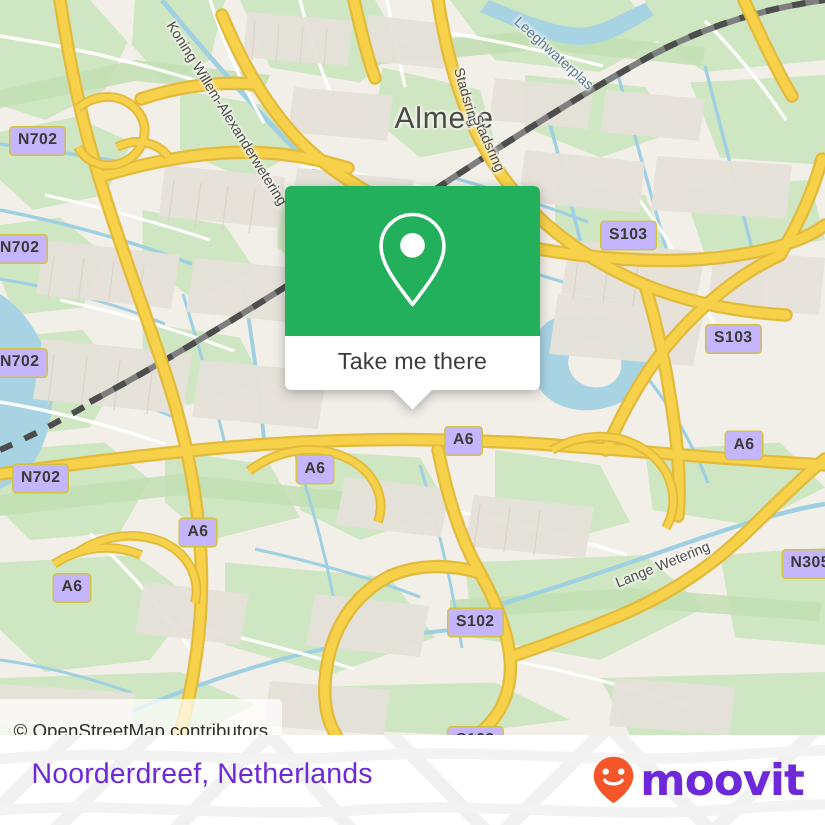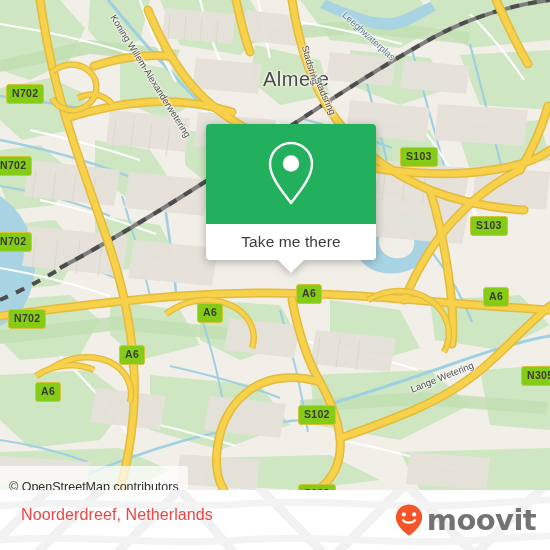--- a/index.html
+++ b/index.html
@@ -32,21 +32,21 @@
     position: absolute;
     left: 0; top: 0;
     width: 550px;
     height: 490px;
     display: block;
   }
 
   
   .shield {
     position: absolute;
-    background: #84cc16;
+    background: #c4b5fd;
     border: 1.5px solid #d4c33c;
     border-radius: 3px;
     color: #3a3a34;
     font-size: 10.5px;
     font-weight: bold;
     letter-spacing: .3px;
     line-height: 1;
     padding: 3px 5px 4px 5px;
     white-space: nowrap;
     font-family: "Liberation Sans", sans-serif;
@@ -88,21 +88,21 @@
     padding: 14px 9px 5px 9px;
     border-top-right-radius: 3px;
     border-bottom-right-radius: 3px;
     font-family: "Liberation Sans", sans-serif;
     white-space: nowrap;
   }
 
   
   #callout {
     position: absolute;
-    left: 206px;
+    left: 190px;
     top: 124px;
     width: 170px;
     filter: drop-shadow(0 2px 4px rgba(0,0,0,0.28));
   }
   #callout-green {
     height: 100px;
     background: #22b05d;
     border-top-left-radius: 4px;
     border-top-right-radius: 4px;
     display: flex;
@@ -149,36 +149,36 @@
   #footer-watermark {
     position: absolute;
     left: 0; top: 0;
     width: 550px; height: 60px;
     opacity: 1;
   }
   #footer-title {
     position: absolute;
     left: 21px;
     top: 16px;
-    font-size: 16px;
-    color: #ef4444;
+    font-size: 19px;
+    color: #6d28d9;
     font-family: "Liberation Sans", sans-serif;
     letter-spacing: .1px;
   }
   #brand {
     position: absolute;
     right: 14px;
     top: 13px;
     display: flex;
     align-items: center;
     gap: 2px;
   }
   #brand-wordmark {
     font-size: 29px;
-    color: #737373;
+    color: #6d28d9;
     font-family: "DejaVu Sans", sans-serif;
     font-weight: bold;
     letter-spacing: -0.6px;
     line-height: 1;
   }
 </style>
 </head>
 <body>
 
 <div id="app">

